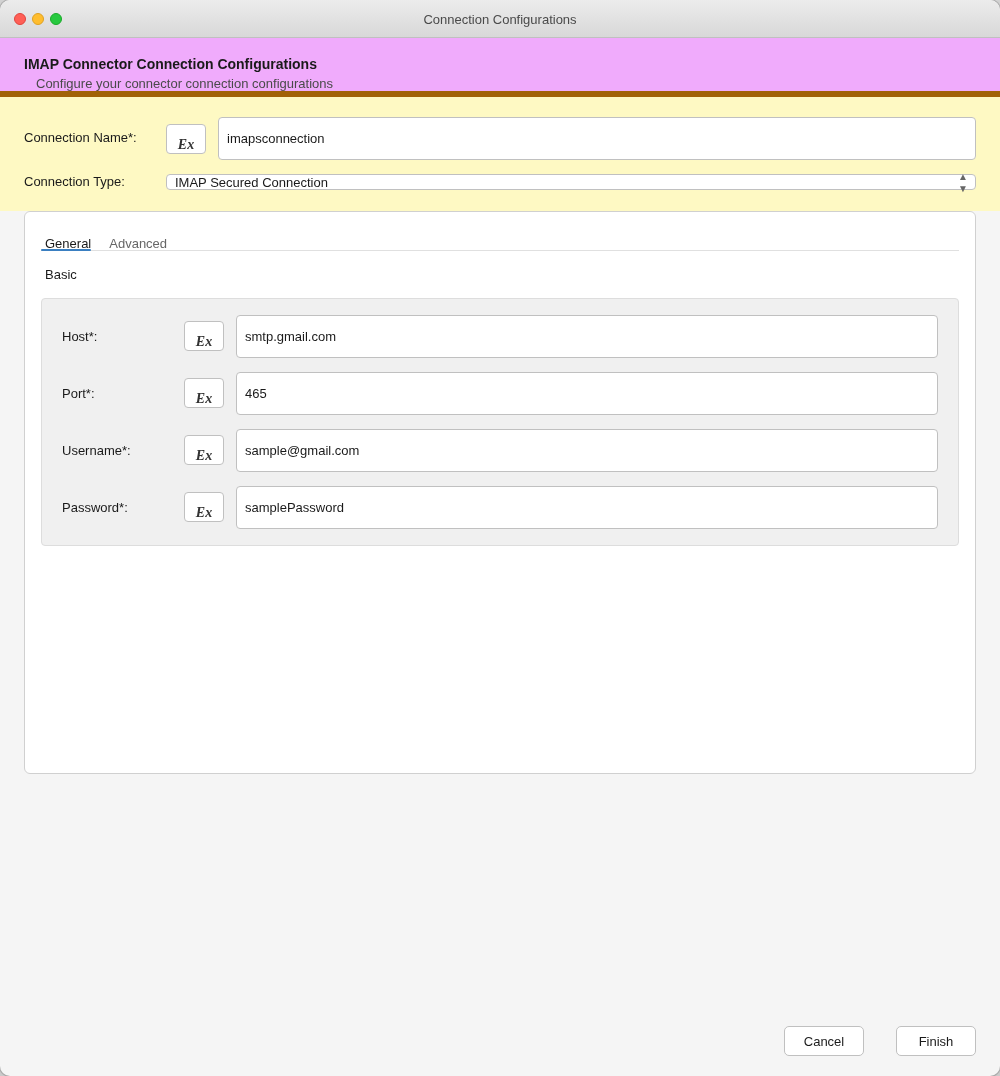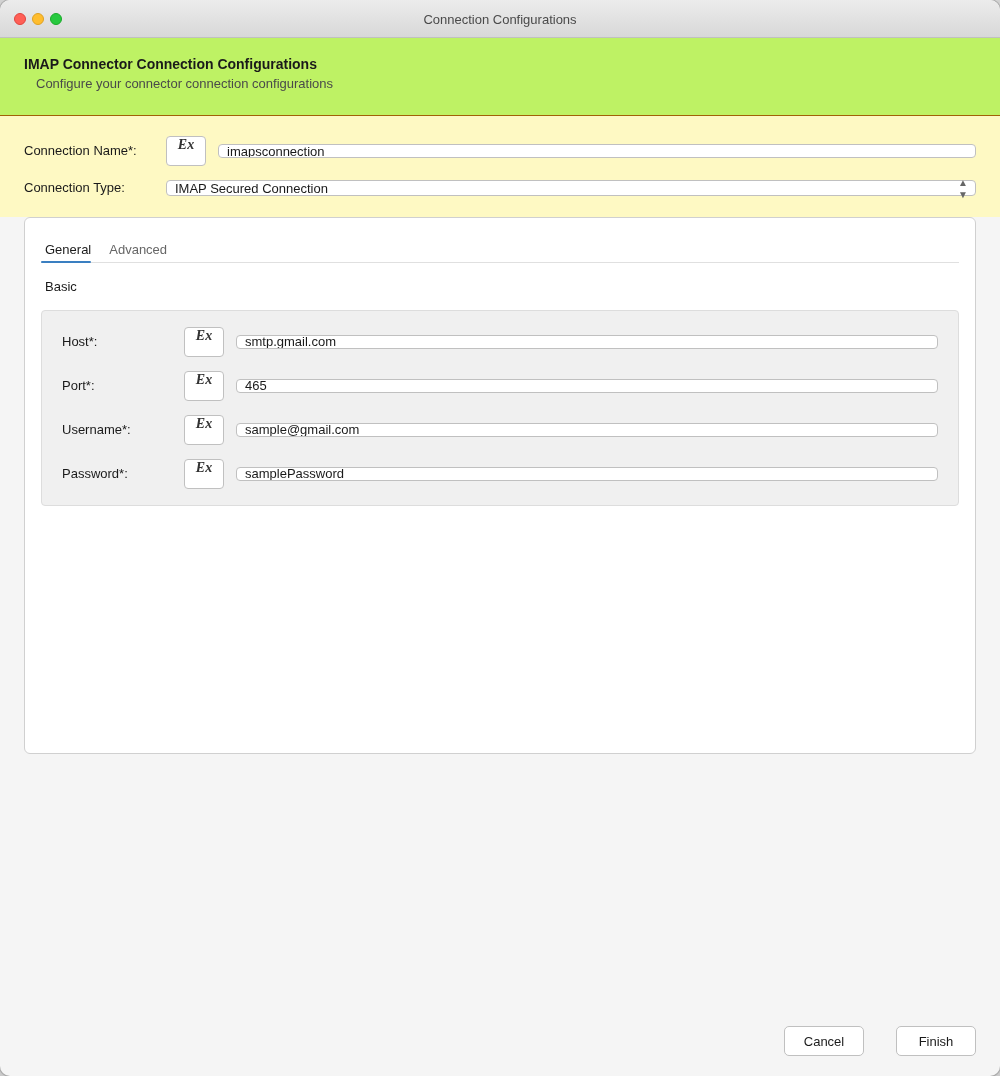--- a/index.html
+++ b/index.html
@@ -72,23 +72,23 @@
       border: 1px solid #1aab29;
     }
 
     .title-bar-text {
       font-size: 13px;
       color: #4a4a4a;
       font-weight: 500;
     }
 
     .header-section {
-      background: #bef264;
-      padding: 18px 24px 24px 24px;
-      border-bottom: 1px solid #a16207;
+      background: #f0abfc;
+      padding: 18px 24px 0 24px;
+      border-bottom: 6px solid #a16207;
     }
 
     .header-title {
       font-size: 14px;
       font-weight: 700;
       color: #1a1a1a;
       margin-bottom: 4px;
     }
 
     .header-subtitle {
@@ -118,34 +118,34 @@
       line-height: 1.3;
     }
 
     .ex-button {
       width: 40px;
       height: 30px;
       background: #ffffff;
       border: 1px solid #c0c0c0;
       border-radius: 4px;
       display: flex;
-      align-items: flex-start;
+      align-items: flex-end;
       justify-content: center;
       cursor: pointer;
       flex-shrink: 0;
       font-style: italic;
       font-weight: bold;
       font-size: 14px;
       color: #333;
       font-family: Georgia, 'Times New Roman', serif;
     }
 
     .form-input {
       flex: 1;
-      height: 14px;
+      height: 43px;
       border: 1px solid #c0c0c0;
       border-radius: 4px;
       padding: 0 8px;
       font-size: 13px;
       background: #ffffff;
       color: #1a1a1a;
       outline: none;
     }
 
     .form-select-wrapper {
@@ -191,21 +191,21 @@
     }
 
     .tabs-header {
       display: flex;
       gap: 0;
       margin-bottom: 16px;
       border-bottom: 1px solid #e0e0e0;
     }
 
     .tab-item {
-      padding: 8px 14px 6px 4px;
+      padding: 8px 14px 0 4px;
       font-size: 13px;
       cursor: pointer;
       color: #4a4a4a;
       position: relative;
       margin-bottom: -1px;
     }
 
     .tab-item.active {
       color: #1a1a1a;
       font-weight: 500;

